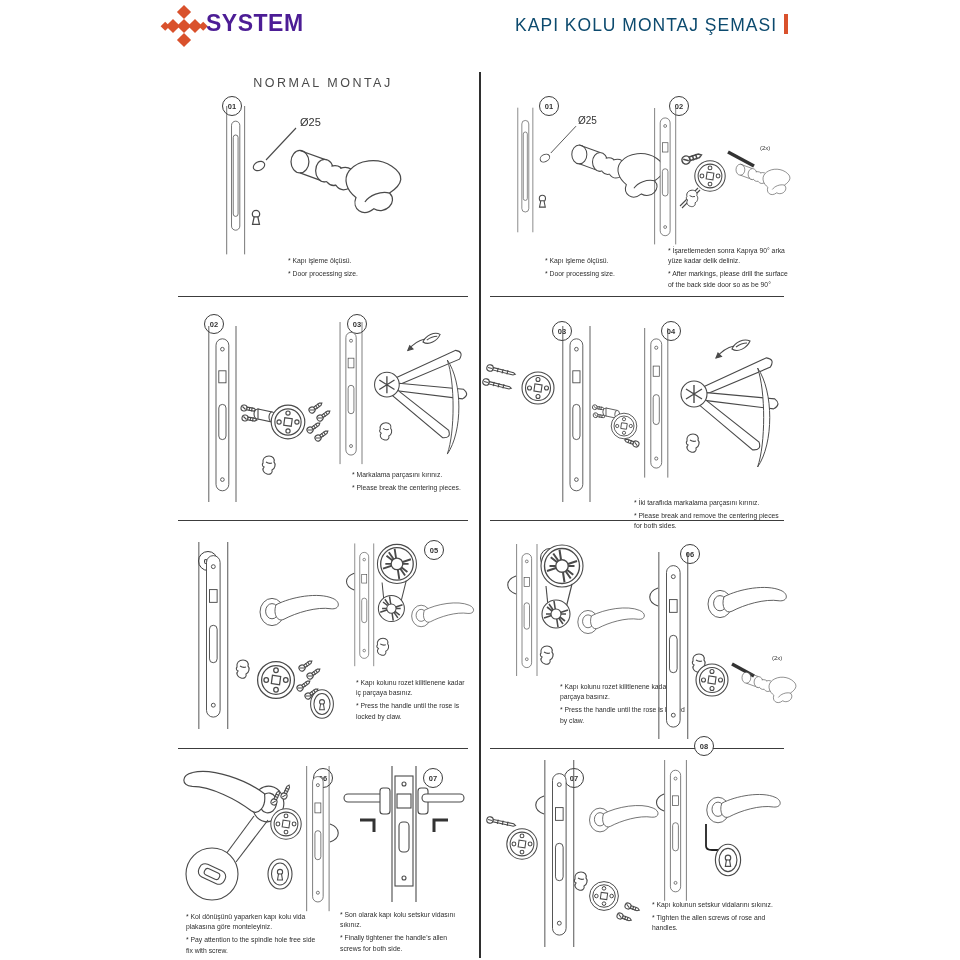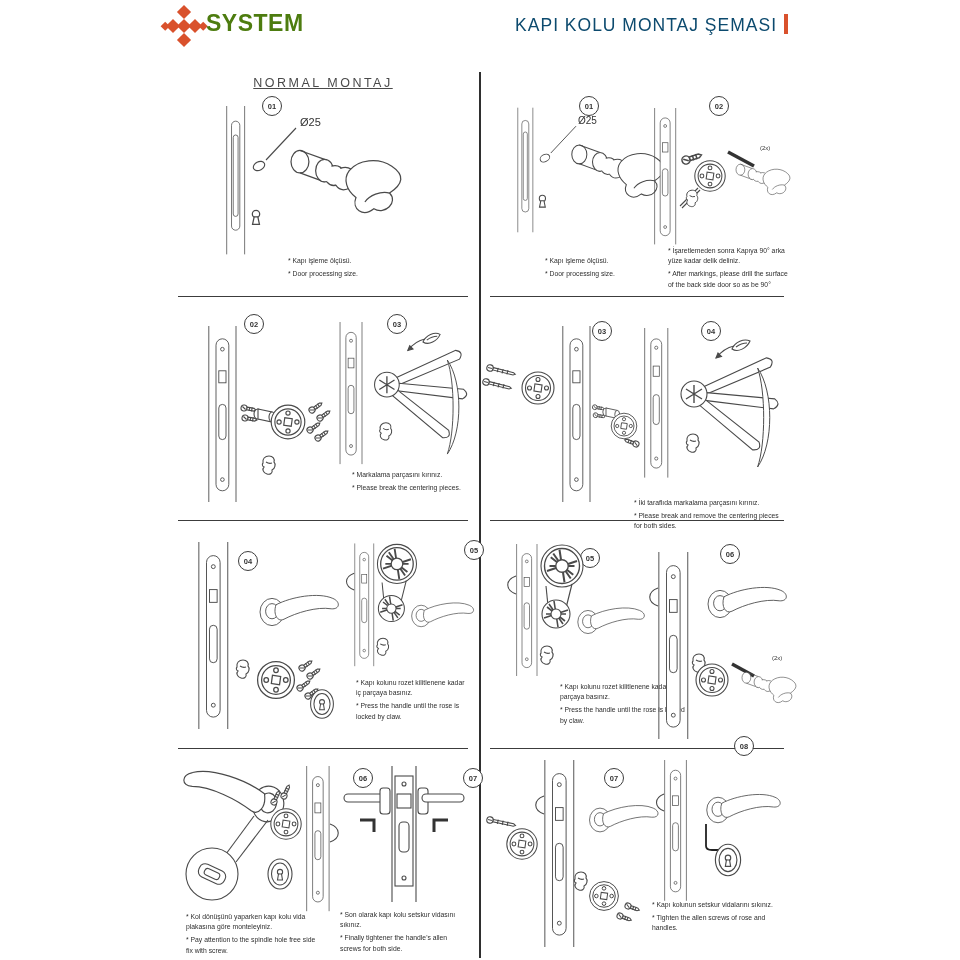--- a/index.html
+++ b/index.html
@@ -1,33 +1,33 @@
 <!DOCTYPE html>
 <html><head>
 <meta charset="utf-8">
 <style>
   html,body{margin:0;padding:0;background:#fff;}
   #page{position:relative;width:960px;height:960px;background:#fff;overflow:hidden;
         font-family:"Liberation Sans",sans-serif;color:#2e2e2e;}
   
   .brand{position:absolute;left:206px;top:10px;font-size:23px;font-weight:600;
-         letter-spacing:.5px;color:#4d7c0f;}
+         letter-spacing:.5px;color:#4c1d95;}
   .title-wrap{position:absolute;left:470px;top:14px;width:318px;text-align:right;
               font-size:17.5px;letter-spacing:1px;color:#0c4a6e;white-space:nowrap;}
   .accent-bar{display:inline-block;width:4px;height:20px;background:#d9512c;
               margin-left:7px;vertical-align:-3px;}
   
   .vdivider{position:absolute;left:479px;top:72px;width:1.5px;height:886px;background:#2f2f2f;}
   .rule{position:absolute;height:0;border-top:1.4px solid #3c3c3c;}
   .coltitle{position:absolute;font-size:12.5px;letter-spacing:2.5px;color:#4a4a4a;
-            text-align:center;white-space:nowrap;text-decoration:underline;}
+            text-align:center;white-space:nowrap;}
   
   .badge{position:absolute;width:18px;height:18px;border:1.2px solid #3d3d3d;border-radius:50%;
          background:#fff;display:flex;align-items:center;justify-content:center;
-         font-size:7.5px;font-weight:600;color:#333;margin-left:40px;}
+         font-size:7.5px;font-weight:600;color:#333;}
   
   .note{position:absolute;font-size:6.8px;line-height:1.5;color:#2e2e2e;}
   .note .tr{margin-bottom:3px;}
   svg.illus{position:absolute;overflow:visible;pointer-events:none;}
   .svgtext{font-family:"Liberation Sans",sans-serif;}
 </style>
 </head>
 <body>
 
 <div id="page">

